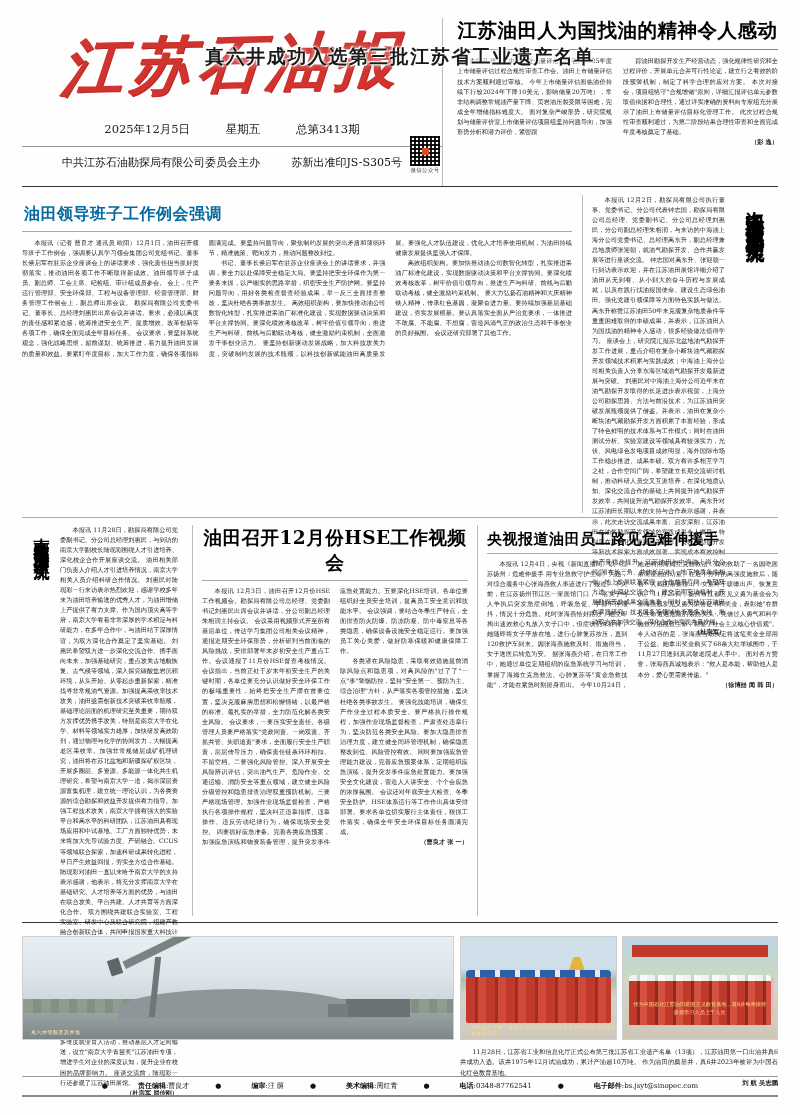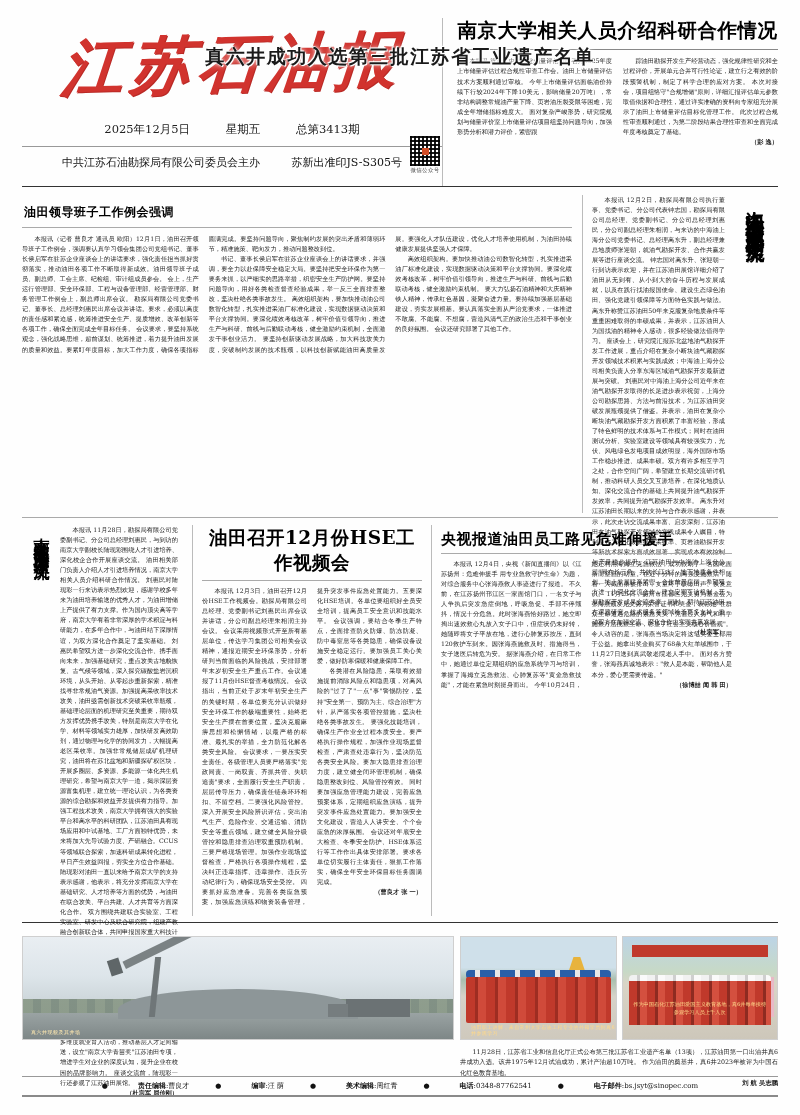--- a/index.html
+++ b/index.html
@@ -71,21 +71,21 @@
   .sig { text-align:right; font-weight:700; display:block; }
 
   
   .hr-thin { border-top:1px solid #aaa; }
   .hr-med { border-top:1.5px solid #333; }
 
   
   .lead-block { padding-top:9px; }
   .shoulder {
     font-family:Liberation Sans, sans-serif;
-    font-weight:700; font-size:12px; color:#000000; letter-spacing:.5px; padding-left:2px;
+    font-weight:700; font-size:16px; color:#0369a1; letter-spacing:.5px; padding-left:2px;
   }
   .main-head {
     font-family:"DejaVu Serif","Liberation Serif",serif;
     font-weight:700; font-size:23px; letter-spacing:1px; color:#000;
     margin-top:4px; line-height:1.12; white-space:nowrap;
   }
   .main-head .gap { display:inline-block; width:10px; }
 
   
   .mid { display:flex; margin-top:8px; }
@@ -104,21 +104,21 @@
   }
   .vhead.sm { font-size:16px; }
   .side-flex { display:flex; height:100%; }
   .side-body { flex:1; padding-right:7px; }
   .side-title { width:34px; display:flex; justify-content:center; }
   .side-title.wide { width:46px; }
 
   
   .lower { display:flex; margin-top:7px; }
   .low-left { width:170px; padding-right:8px; }
-  .low-mid { width:240px; padding:0 9px; border-left:1px solid #bbb; border-right:1px solid #bbb; }
+  .low-mid { width:286px; padding:0 9px; border-left:1px solid #bbb; border-right:1px solid #bbb; }
   .low-right { width:300px; padding-left:9px; }
 
   .hse-head {
     font-family:"DejaVu Serif","Liberation Serif",serif;
     font-weight:700; font-size:18.5px; text-align:center; letter-spacing:.5px; color:#000;
     margin-bottom:5px;
   }
   .sec-head {
     font-family:Liberation Sans, sans-serif;
     font-weight:700; font-size:15px; letter-spacing:.5px; color:#000;
@@ -225,21 +225,21 @@
         <span>苏新出准印JS-S305号</span>
       </div>
 
       <div class="qr-box">
         <div class="qr-code"></div>
         <div class="qr-label">微信公众号</div>
       </div>
     </div>
 
     <div class="mast-right">
-      <div class="top-head">南京大学相关人员介绍科研合作情况</div>
+      <div class="top-head">江苏油田人为国找油的精神令人感动</div>
       <div class="top-rule"></div>
       <div class="two-col body-txt">
         <p>本报讯 近日，中国石化储量评估中心召开2025年度上市储量评估过程合规性审查工作会。油田上市储量评估技术方案顺利通过审核。 今年上市储量评估面临油价持续下行较2024年下降10美元，影响储量20万吨），常非结构调整常规油产量下降、页岩油压裂受限等困难，完成全年增储指标难度大。 面对复杂严峻形势，研究院规划与储量评价室上市储量评估项目组坚持问题导向，加强形势分析和潜力评价，紧密跟</p>
         <p>踪油田勘探开发生产经营动态，强化规律性研究和全过程评价，开展单元合并可行性论证，建立行之有效的阶段预警机制，制定了科学合理的应对方案。 本次对接会，项目组恪守"合规增储"原则，详细汇报评估单元参数取值依据和合理性，通过详实准确的资料向专家组充分展示了油田上市储量评估目标化管理工作。 此次过程合规性审查顺利通过，为第二阶段结果合理性审查和全面完成年度考核奠定了基础。</p>
         <span class="sig">（彭 逸）</span>
       </div>
     </div>
   </div>
 
   <div class="hr-med"></div>

